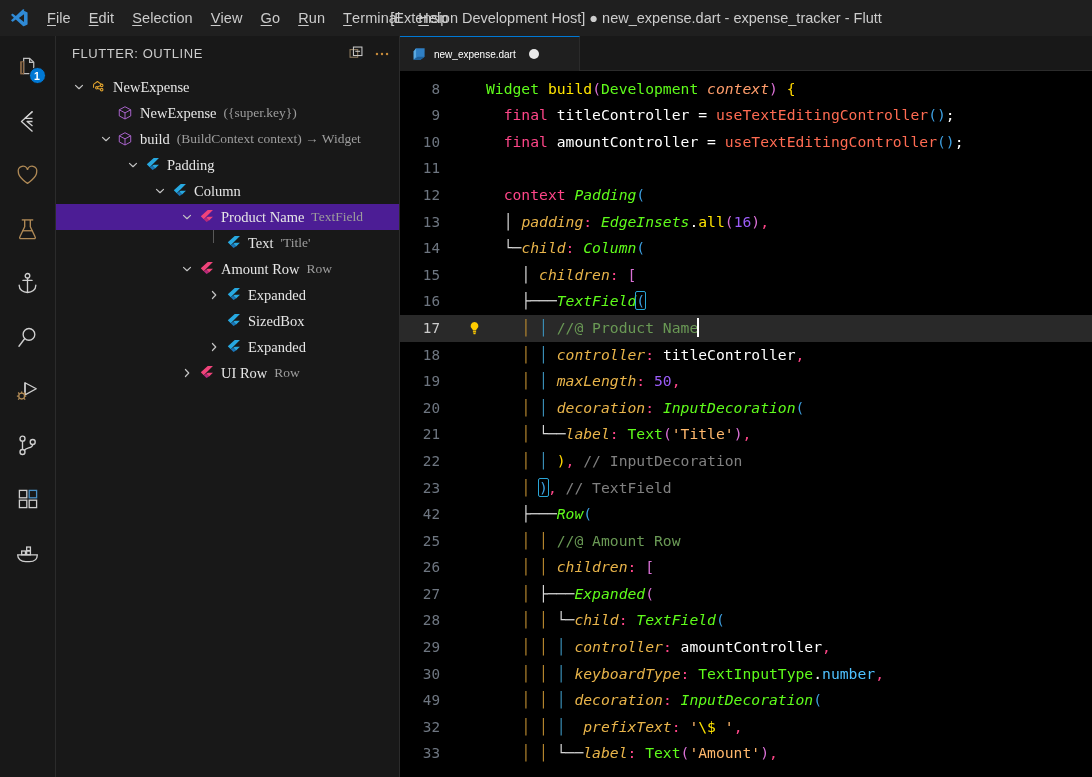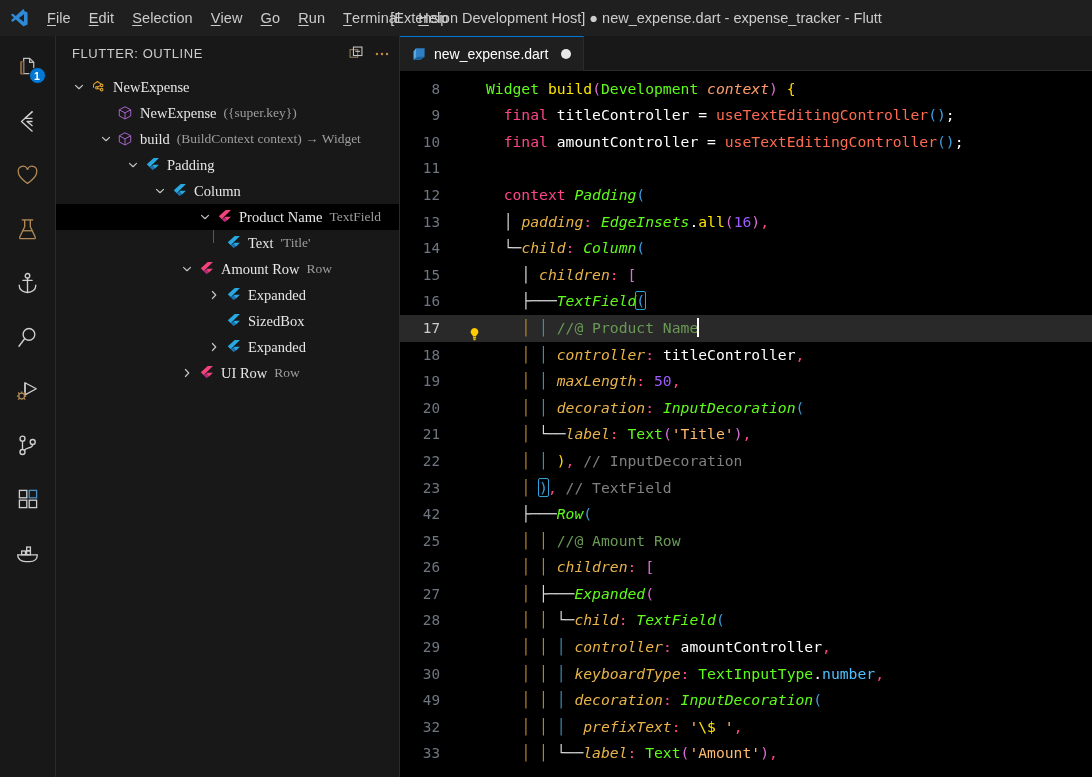--- a/index.html
+++ b/index.html
@@ -83,57 +83,57 @@
     flex: 1;
   }
   .sb-action { width: 26px; height: 22px; display:flex; align-items:center; justify-content:center; }
 
   .tree { flex: 1; overflow: hidden; padding-top: 3px; position: relative; }
   .trow {
     height: 26px; display: flex; align-items: center;
     font-size: 14.5px; color: #cccccc;
     white-space: nowrap; position: relative; font-family: Liberation Serif, serif;
   }
-  .trow.selected { background: #000000; justify-content: center; }
+  .trow.selected { background: #4c1d95; }
   .twist { width: 17px; min-width:17px; display: flex; align-items: center; justify-content: center; }
   .twist svg { display:block; }
   .ticon { width: 22px; min-width:22px; display:flex; align-items:center; justify-content:center; margin-right: 4px; }
   .tlabel { color: #e6e6e6; }
   .tdim { color: #9d9d9d; margin-left: 7px; font-size: 13.5px; }
   .tguide {
     position: absolute; width: 1px; background: #585858;
     top: 0; bottom: 0;
   }
 
   
   .editor-area { flex: 1; display: flex; flex-direction: column; min-width:0; background: #1f1f1f; }
   .tabbar { height: 35px; min-height: 35px; background: #181818; display: flex; align-items: stretch; }
   .tab {
     display: flex; align-items: center; gap: 7px;
     padding: 0 12px 0 11px;
     background: #1f1f1f;
     border-top: 1px solid #0078d4;
     border-right: 1px solid #2b2b2b;
-    font-size: 14px; color: #ffffff;
+    font-size: 10px; color: #ffffff;
     min-width: 180px;
   }
   .tab .dart-icon { display:flex; align-items:center; }
   .tab .dirty-dot { width: 10px; height: 10px; border-radius: 50%; background: #e8e8e8; margin-left: 6px; }
   .tabbar-rest { flex: 1; background: #181818; border-bottom: 1px solid #2b2b2b; }
 
   .editor {
     flex: 1; position: relative; overflow: hidden;
     background: #000000;
     font-family: "DejaVu Sans Mono", monospace;
     font-size: 14.7px;
     line-height: 26.6px;
   }
   .code-scroll { position: absolute; left: 0; top: -22px; right: 0; }
   .line { height: 26.6px; display: flex; align-items: center; position: relative; white-space: pre; }
-  .line.active { background: #292929; align-items: flex-end; }
+  .line.active { background: #292929; }
   .ln {
     width: 62px; min-width: 62px; text-align: right;
     padding-right: 22px; color: #6e7681; font-size: 14.3px;
   }
   .line.active .ln { color: #cccccc; }
   .glyph { width: 24px; min-width:24px; display:flex; align-items:center; justify-content:center; }
   .codetext { position: relative; }
 
   
   .k   { color: #ff4689; }              

